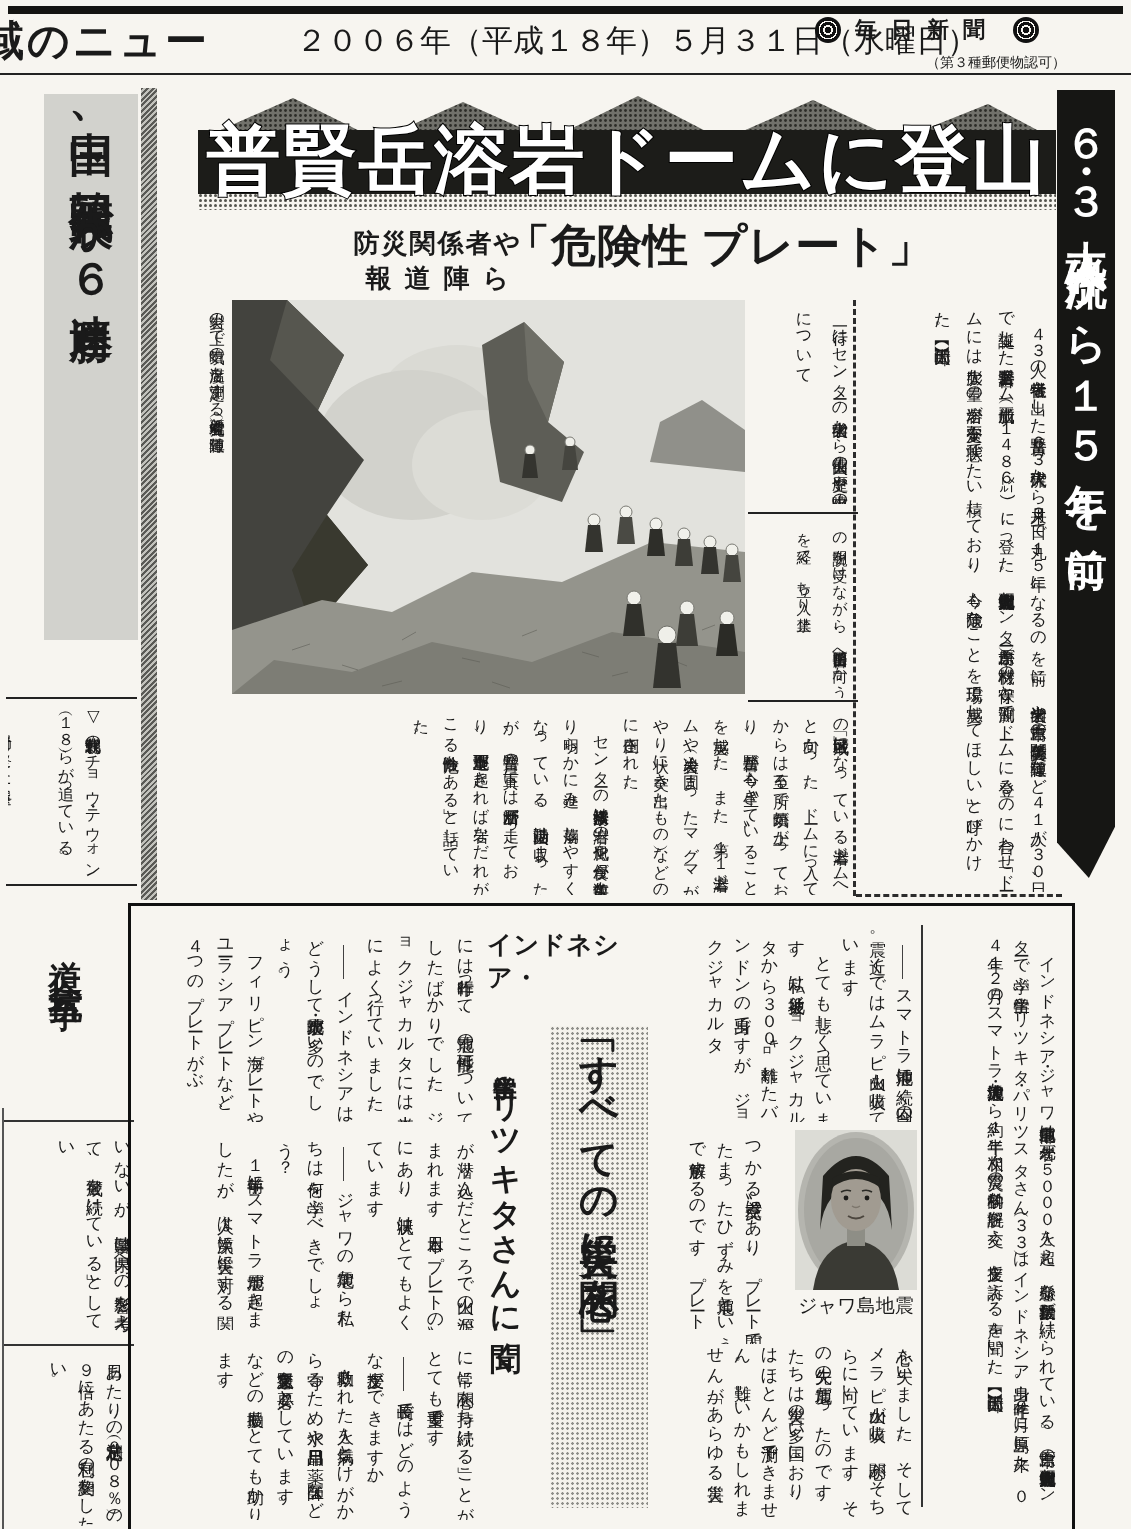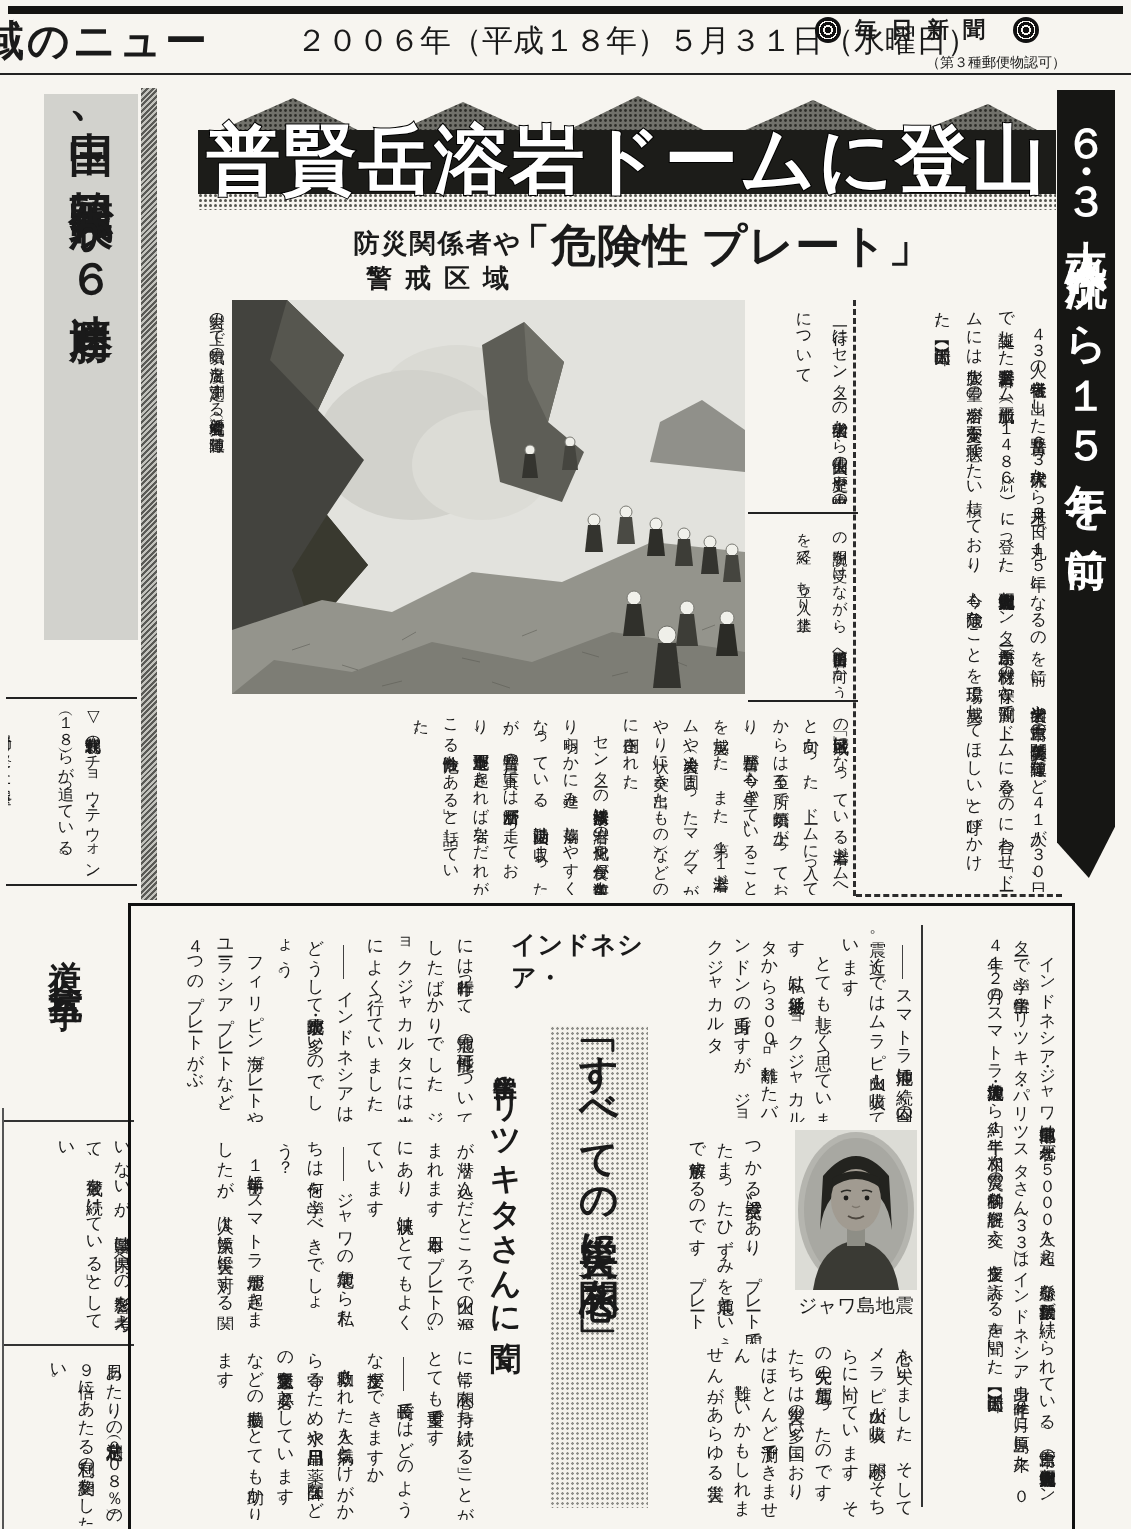--- a/index.html
+++ b/index.html
@@ -103,21 +103,21 @@
     </defs>
     <path d="M0 52 L95 10 L180 52 L265 14 L350 52 L440 8 L525 52 L615 12 L700 52 L790 16 L858 52 Z" fill="url(#ht1)"></path>
     <rect x="0" y="42" width="858" height="64" fill="#1c1c19"></rect>
     <rect x="0" y="106" width="858" height="16" fill="url(#ht2)"></rect>
     <text x="429" y="97" text-anchor="middle" font-size="74" font-weight="bold" fill="#ffffff" stroke="#000000" stroke-width="2" paint-order="stroke" font-family="'Liberation Sans','DejaVu Sans',sans-serif" letter-spacing="2">普賢岳溶岩ドームに登山</text>
   </svg>
 </div>
 
 <div class="abs gothic" style="left:332px;top:226px;width:190px;height:64px;text-align:right;">
   <div style="font-size:26px;font-weight:bold;letter-spacing:2px;">防災関係者や</div>
-  <div style="font-size:26px;font-weight:bold;letter-spacing:13px;">警戒区域</div>
+  <div style="font-size:26px;font-weight:bold;letter-spacing:13px;">報道陣ら</div>
 </div>
 
 <div class="abs" style="left:505px;top:216px;width:440px;height:68px;font-size:45px;font-weight:bold;letter-spacing:1px;">「危険性 プレート」</div>
 
 <div class="abs" id="side-banner" style="left:1057px;top:90px;width:58px;height:788px;">
   <span class="v gothic" style="color:#ffffff;font-size:42px;font-weight:bold;letter-spacing:8px;height:770px;">６・３大火砕流から１５年を前に</span>
 </div>
 
 <div class="abs dash-v" style="left:853px;top:300px;width:0;height:596px;"></div>
 <div class="abs dash-h" style="left:856px;top:894px;width:206px;height:0;"></div>
@@ -204,21 +204,21 @@
 
 <div class="abs v" style="left:183px;top:708px;width:673px;height:187px;font-size:16px;line-height:30px;">の「警戒区域」になっている溶岩ドームへと向かった。ドームに入ってからは至る所で噴気が上がっており、普賢岳が今も〝生きて〟いることを実感した。また、第１１溶岩ドームや岩尖（冷え固まったマグマがやり状に突き出たもの）などの威容に圧倒された。
 　センターの清水洋教授は「溶岩の風化や侵食が数年前より明らかに進み、崩落しやすくなっている。火山活動は収まったが、普賢岳の真下には活断層が走っており、直下型地震が起きれば岩なだれが起こる危険性もある」と話していた。</div>
 
 <div class="abs" id="ibox" style="left:128px;top:903px;width:941px;height:624px;"></div>
 
 <div class="abs" style="left:921px;top:925px;width:2px;height:582px;background:#333;"></div>
 
 <div class="abs v" style="left:930px;top:928px;width:130px;height:580px;font-size:16.5px;line-height:26px;">　インドネシア・ジャワ島中部地震は死者が５０００人を超え、懸命な救援活動が続けられている。島原市の九州大地震火山観測研究センターで学ぶ留学生、リツキタ・パリツスタさん（３３）はインドネシア出身。昨年９月に島原に来た。０４年１２月のスマトラ沖大地震・大津波から約１年半。相次ぐ震災の科学的な解説を交え、支援を訴える声を聞いた。【山崎太郎】</div>
 
-<div class="abs gothic" style="left:487px;top:928px;width:170px;height:92px;margin-left:24px;">
+<div class="abs gothic" style="left:487px;top:928px;width:170px;height:92px;">
   <div style="font-size:25px;font-weight:bold;letter-spacing:1px;">インドネシア・</div>
 </div>
 
 <div class="abs" id="iheadline-band" style="left:550px;top:1026px;width:98px;height:482px;">
   <span class="v gothic" style="font-size:39px;font-weight:bold;height:478px;">「すべての災害に関心を」</span>
 </div>
 
 <div class="abs v" style="left:490px;top:1056px;width:54px;height:452px;">
   <span style="font-size:24px;font-weight:bold;">留学生</span><span style="font-size:31px;font-weight:bold;margin-inline-start:16px;">リツキタさんに聞く</span>
 </div>

